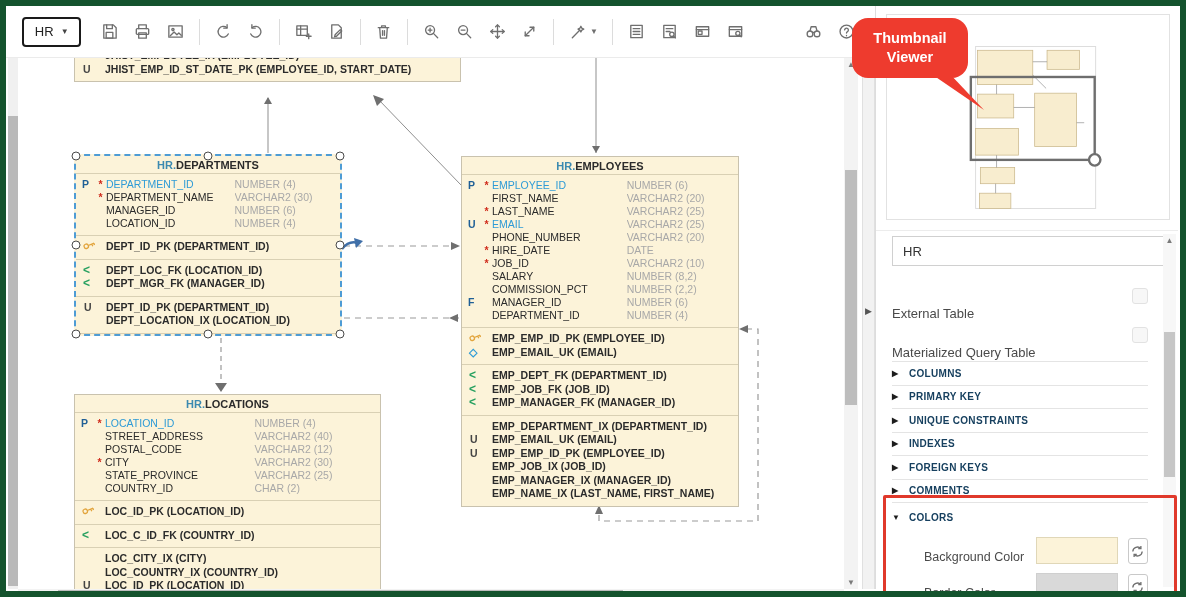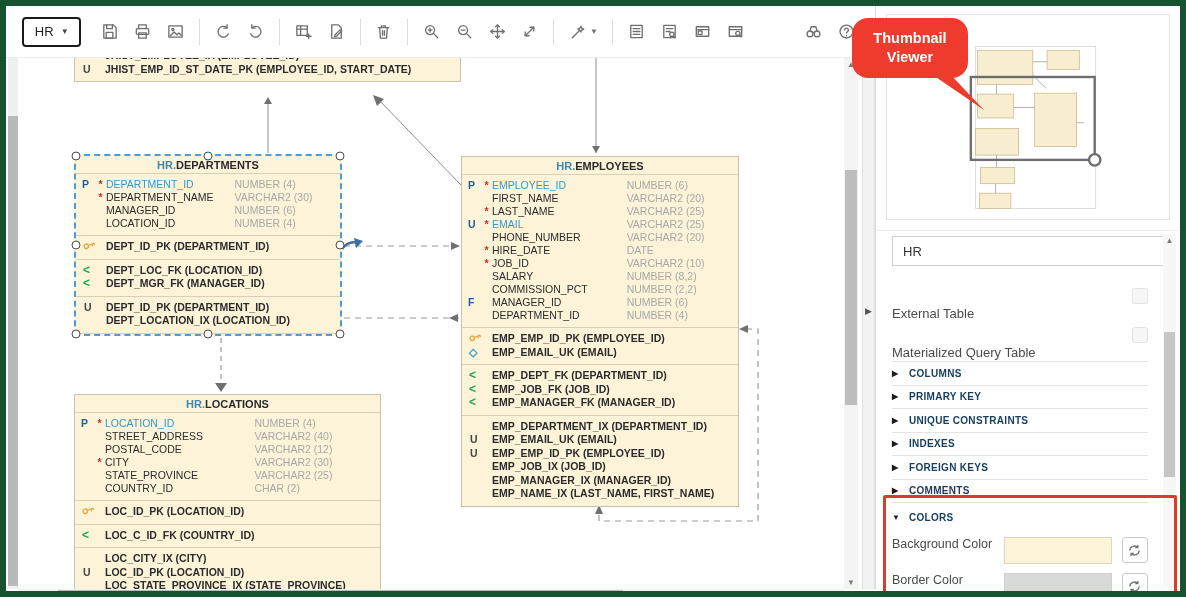--- a/index.html
+++ b/index.html
@@ -62,21 +62,21 @@
   .panel-content{padding:0 30px 0 16px;}
   .name-input{display:block;width:272px;height:30px;margin-top:5px;border:1px solid #d0d0d0;background:#fff;font-family:"Liberation Sans",sans-serif;font-size:13px;color:#333;padding:0 10px;}
   .check-row{display:flex;align-items:center;justify-content:space-between;margin-top:21px;height:18px;}
   .check-row .clabel{font-size:13px;color:#4a4a4a;margin-top:35px;}
   .cbx{width:16px;height:16px;background:#f7f7f7;border:1px solid #e2e2e2;border-radius:3px;cursor:pointer;}
   #acc-list{margin-top:17px;border-top:1px solid #e4e4e4;}
   .acc{display:flex;align-items:center;height:23.5px;border-bottom:1px solid #e4e4e4;font-size:10px;color:#17405f;font-weight:bold;letter-spacing:.3px;cursor:pointer;}
   .acc .tri{width:17px;color:#1c1c1c;font-size:8px;flex:none;}
   .colors-head{display:flex;align-items:center;height:22px;margin-top:3px;font-size:10px;color:#17405f;font-weight:bold;letter-spacing:.3px;cursor:pointer;}
   .colors-head .tri{width:17px;color:#1c1c1c;font-size:8px;flex:none;}
-  .colrow{display:flex;align-items:flex-start;margin-top:9px;}
+  .colrow{display:flex;align-items:flex-end;margin-top:9px;margin-left:32px;}
   .collabel{width:112px;font-size:12.5px;color:#4a4a4a;flex:none;}
   .swatch{width:120px;height:27px;border:1px solid #e0d7b8;cursor:pointer;}
   .refbtn{width:29px;height:26px;margin-left:10px;border:1px solid #c9c9c9;border-radius:3px;background:#fff;display:flex;align-items:center;justify-content:center;cursor:pointer;padding:0;}
   .refbtn svg{stroke:#6f6f6f;fill:none;stroke-width:1.4;}
   .panel-scroll{position:absolute;right:2px;top:228px;bottom:2px;width:13px;background:#f7f7f7;}
   .panel-scroll .arr{position:absolute;left:0;width:13px;text-align:center;top:2px;font-size:8px;color:#7a7a7a;}
   .panel-scroll .pthumb{position:absolute;left:1px;width:11px;top:98px;height:145px;background:#c6c6c6;}
   .red-box{position:absolute;left:7px;top:489px;width:294px;height:101px;border:3px solid #e0392b;border-radius:2px;pointer-events:none;z-index:30;}
 
   
@@ -533,20 +533,24 @@
           <div class="sec">
             <div class="irow">
               <span class="imark fkmark">&lt;</span>
               <span class="itext">LOC_C_ID_FK (COUNTRY_ID)</span>
             </div>
           </div>
           <div class="sec">
             <div class="irow">
               <span class="iflag"></span>
               <span class="itext">LOC_CITY_IX (CITY)</span>
+            </div>
+            <div class="irow">
+              <span class="iflag"></span>
+              <span class="itext">LOC_COUNTRY_IX (COUNTRY_ID)</span>
             </div>
             <div class="irow">
               <span class="iflag">U</span>
               <span class="itext">LOC_ID_PK (LOCATION_ID)</span>
             </div>
             <div class="irow">
               <span class="iflag"></span>
               <span class="itext">LOC_STATE_PROVINCE_IX (STATE_PROVINCE)</span>
             </div>
           </div>

